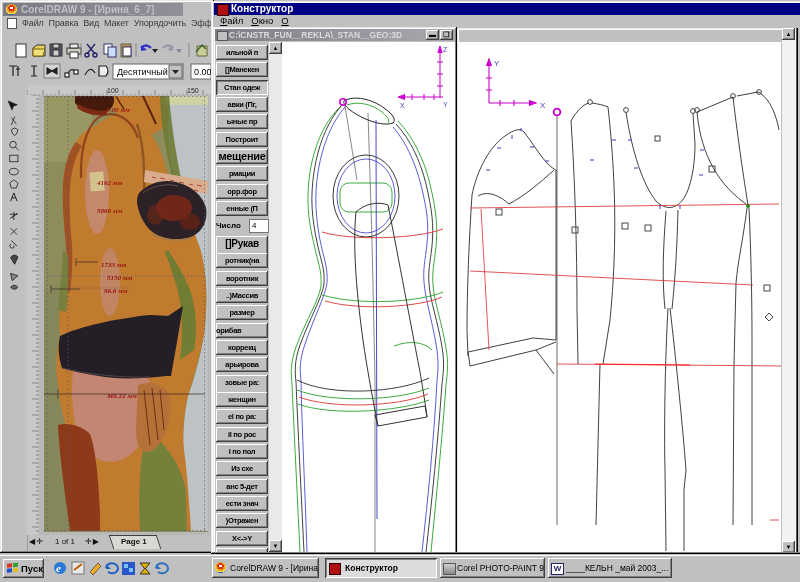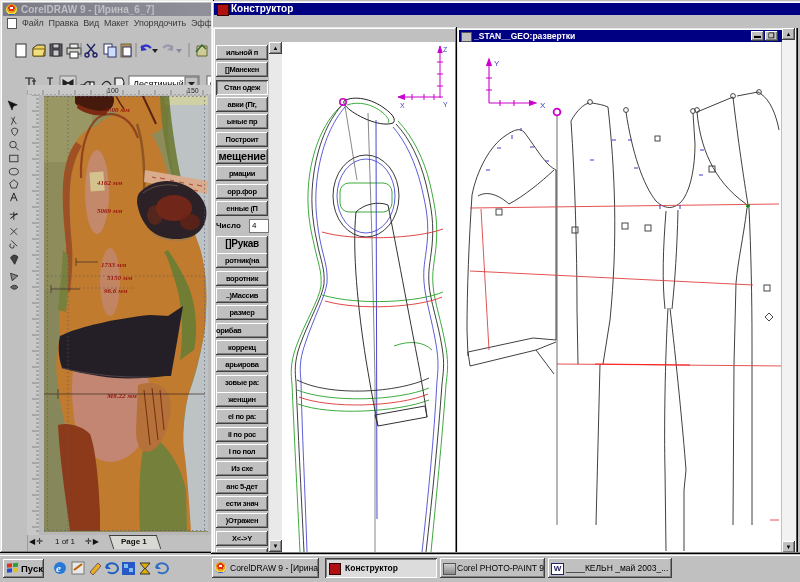--- a/index.html
+++ b/index.html
@@ -7,21 +7,21 @@
 .abs{position:absolute}
 .raised{box-shadow:inset -1px -1px 0 #000,inset 1px 1px 0 #e8e8e8,inset -2px -2px 0 #808080,inset 2px 2px 0 #fff}
 .btn{box-shadow:inset -1px -1px 0 #404040,inset 1px 1px 0 #fff,inset -2px -2px 0 #808080;background:#c0c0c0}
 .btnp{box-shadow:inset 1px 1px 0 #404040,inset -1px -1px 0 #fff,inset 2px 2px 0 #808080;background:#c6c6c6}
 .tbtn{box-shadow:inset -1px -1px 0 #404040,inset 1px 1px 0 #fff,inset -2px -2px 0 #808080;background:#c0c0c0;font-size:9px;overflow:hidden;white-space:nowrap}
 </style></head>
 <body>
 <div id="scr">
 
 <div class="abs raised" style="left:0;top:1;width:214px;height:553px;background:#c0c0c0;">
-  <div class="abs" style="left:3px;top:3px;width:208px;height:13px;background:linear-gradient(90deg,#7b7b85,#90909a);color:#bfc0c6;font-size:10px;font-weight:bold;line-height:13px;">
+  <div class="abs" style="left:3px;top:3px;width:180px;height:13px;background:linear-gradient(90deg,#7b7b85,#90909a);color:#bfc0c6;font-size:10px;font-weight:bold;line-height:13px;">
     <span class="abs" style="left:3px;top:1px;width:11px;height:11px;border-radius:6px;background:radial-gradient(circle at 50% 38%,#f8f8f8 0 14%,#e03010 15% 36%,#e8a020 37% 55%,#f0e040 56% 70%,#3050c0 71%)"></span>
     <span style="margin-left:18px">CorelDRAW 9 - [Ирина_6_7]</span>
   </div>
   <div class="abs" style="left:3px;top:16px;width:208px;height:13px;color:#3a3a3a;font-size:9.5px;line-height:13px;">
     <span class="abs" style="left:4px;top:2px;width:8px;height:9px;background:#fff;border:1px solid #555"></span>
     <span style="margin-left:19px;white-space:nowrap;display:inline-block;font-size:9px;letter-spacing:-0.1px">Файл&nbsp; Правка&nbsp; Вид&nbsp; Макет&nbsp; Упорядочить&nbsp; Эффе</span>
   </div>
 
   <div id="tb1" class="abs" style="left:3px;top:40px;width:208px;height:20px;"><svg width="208" height="20" xmlns="http://www.w3.org/2000/svg">
 <g stroke="#333" stroke-width="1" fill="none">
@@ -52,21 +52,21 @@
             <path d="M170 5 l0 6 -6 -1 z" fill="#99a"></path>
 <path d="M173 9 l6 0 -3 4 z" fill="#889"></path>
 <path d="M194 6 h10 v10 h-10 z" fill="#cc9" stroke="#663"></path>
             <path d="M193 12 l6 -7 4 4" stroke="#363" stroke-width="1.5" fill="none"></path>
 </g>
 <line x1="78" y1="3" x2="78" y2="17" stroke="#888"></line>
           <line x1="133" y1="3" x2="133" y2="17" stroke="#888"></line>
           <line x1="186" y1="3" x2="186" y2="17" stroke="#888"></line>
 </svg></div>
 
-  <div id="tb2" class="abs" style="left:19px;top:61px;width:225px;height:21px;margin-top:12px;"><svg width="208" height="21" xmlns="http://www.w3.org/2000/svg">
+  <div id="tb2" class="abs" style="left:3px;top:61px;width:225px;height:21px;"><svg width="208" height="21" xmlns="http://www.w3.org/2000/svg">
 <g stroke="#222" stroke-width="1.2" fill="none">
 <path d="M10 5 v10 M6 5 h8 M13 8 h4 M15 5 v10"></path>
 <path d="M28 5 h6 M31 5 v10 M28 15 h6"></path>
 <rect x="41" y="3" width="16" height="14" fill="#d4d4d4" stroke="#888"></rect>
 <path d="M44 7 l5 3 -5 3 z M54 7 l-5 3 5 3 z" fill="#222"></path>
 <path d="M64 14 q4 -9 9 -3"></path>
             <rect x="62" y="12" width="4" height="4" fill="#fff"></rect>
             <rect x="71" y="9" width="4" height="4" fill="#fff"></rect>
 <path d="M82 14 q5 -10 10 -2"></path>
 <path d="M96 5 h7 q4 5 0 10 h-7 z" fill="#eee"></path>
@@ -340,24 +340,33 @@
     <span class="abs" style="left:84px;top:0px;width:46px;height:13px;background:#d8d8d4;border:1px solid #404040;border-bottom:none;transform:skewX(18deg);"></span>
     <span style="position:absolute;left:94px;top:2px;font-weight:bold;">Page 1</span>
   </div>
 </div>
 
 <div class="abs raised" style="left:211px;top:1px;width:594px;height:553px;background:#c0c0c0;">
   <div class="abs" style="left:3px;top:2px;width:591px;height:12px;background:#000082;color:#fff;font-size:10px;font-weight:bold;line-height:12px;">
     <span class="abs" style="left:3px;top:1px;width:10px;height:10px;background:#b01010;border:1px solid #300"></span>
     <span style="margin-left:17px">Конструктор</span>
   </div>
+  <div class="abs" style="left:3px;top:14px;width:583px;height:12px;color:#000;font-size:9.5px;line-height:12px;">
+    <span style="margin-left:6px"><u>Ф</u>айл &nbsp;&nbsp;<u>О</u>кно &nbsp;&nbsp;<u>О</u></span>
+  </div>
 
   <div class="abs" style="left:2px;top:26px;width:592px;height:525px;background:#c0c0c0;overflow:hidden">
 
     <div class="abs raised" style="left:0px;top:0px;width:244px;height:527px;background:#c0c0c0;">
+      <div class="abs" style="left:2px;top:2px;width:240px;height:12px;background:linear-gradient(90deg,#7e7e86,#a9a9b0);color:#dcdcdc;font-size:8.5px;font-weight:bold;line-height:12px;overflow:hidden;white-space:nowrap;">
+        <span class="abs" style="left:2px;top:2px;width:9px;height:8px;background:#c0c0c0;border:1px solid #555"></span>
+        <span style="margin-left:14px">C:\CNSTR_FUN__REKLA\_STAN__GEO:3D</span>
+        <span class="abs btn" style="right:16px;top:1px;width:13px;height:10px;font-size:7px;color:#000;text-align:center;line-height:10px;">▬</span>
+        <span class="abs btn" style="right:2px;top:1px;width:13px;height:10px;font-size:7px;color:#000;text-align:center;line-height:10px;">❐</span>
+      </div>
       <div id="panel" class="abs" style="left:2px;top:15px;width:54px;height:510px;background:#c0c0c0;overflow:hidden">
 <div class="btn abs" style="left:1px;top:3px;width:52px;height:15px;font-size:7.5px;font-weight:bold;text-align:center;line-height:15px;overflow:hidden;white-space:nowrap;letter-spacing:-0.3px;">ильной п</div>
 <div class="btn abs" style="left:1px;top:20px;width:52px;height:15px;font-size:7.5px;font-weight:bold;text-align:center;line-height:15px;overflow:hidden;white-space:nowrap;letter-spacing:-0.3px;">[]Манекен</div>
 <div class="btnp abs" style="left:1px;top:38px;width:52px;height:15px;font-size:7.5px;font-weight:bold;text-align:center;line-height:15px;overflow:hidden;white-space:nowrap;letter-spacing:-0.3px;">Стан одеж</div>
 <div class="btn abs" style="left:1px;top:55px;width:52px;height:15px;font-size:7.5px;font-weight:bold;text-align:center;line-height:15px;overflow:hidden;white-space:nowrap;letter-spacing:-0.3px;">авки (Пг,</div>
 <div class="btn abs" style="left:1px;top:72px;width:52px;height:15px;font-size:7.5px;font-weight:bold;text-align:center;line-height:15px;overflow:hidden;white-space:nowrap;letter-spacing:-0.3px;">ыные пр</div>
 <div class="btn abs" style="left:1px;top:90px;width:52px;height:15px;font-size:7.5px;font-weight:bold;text-align:center;line-height:15px;overflow:hidden;white-space:nowrap;letter-spacing:-0.3px;">Построит</div>
 <div class="btn abs" style="left:1px;top:107px;width:52px;height:15px;font-size:11px;font-weight:bold;text-align:center;line-height:15px;overflow:hidden;white-space:nowrap;letter-spacing:-0.3px;">мещение</div>
 <div class="btn abs" style="left:1px;top:124px;width:52px;height:15px;font-size:7.5px;font-weight:bold;text-align:center;line-height:15px;overflow:hidden;white-space:nowrap;letter-spacing:-0.3px;">рмации</div>
 <div class="btn abs" style="left:1px;top:142px;width:52px;height:15px;font-size:7.5px;font-weight:bold;text-align:center;line-height:15px;overflow:hidden;white-space:nowrap;letter-spacing:-0.3px;">орр.фор</div>
@@ -443,26 +452,20 @@
 <path d="M356,212 C364,204 378,201 388,205"></path>
 <path d="M378,426 L427,417 L425,406 L375,415 Z"></path>
 </g>
 
 <circle cx="343" cy="102" r="3.2" fill="none" stroke="#cc00cc" stroke-width="1.6"></circle>
 </svg></div>
       </div>
     </div>
 
     <div class="abs raised" style="left:244px;top:1px;width:341px;height:526px;background:#c0c0c0;">
-      <div class="abs" style="left:2px;top:2px;width:337px;height:12px;background:#000082;color:#fff;font-size:8.5px;font-weight:bold;line-height:12px;overflow:hidden;white-space:nowrap;">
-        <span class="abs" style="left:2px;top:2px;width:9px;height:8px;background:#c0c0c0;border:1px solid #555"></span>
-        <span style="margin-left:15px">_STAN__GEO:развертки</span>
-        <span class="abs btn" style="right:32px;top:1px;width:13px;height:10px;font-size:7px;color:#000;text-align:center;line-height:10px;">▬</span>
-        <span class="abs btn" style="right:18px;top:1px;width:13px;height:10px;font-size:7px;color:#000;text-align:center;line-height:10px;">❐</span>
-      </div>
       <div class="abs" style="left:2px;top:14px;width:322px;height:510px;background:#fff;overflow:hidden">
         <div id="svgrz" class="abs" style="left:0;top:0;width:322px;height:510px"><svg width="322" height="510" viewBox="459 42 322 510" xmlns="http://www.w3.org/2000/svg">
 <rect x="459" y="42" width="322" height="510" fill="#ffffff"></rect>
 
 <g stroke="#cc00cc" stroke-width="1.1" fill="none">
 <path d="M489,62 V103 M489,103 H533"></path>
 <path d="M486.5,66 L489,59 L491.5,66" fill="#cc00cc"></path>
 <path d="M529,100.5 L536,103 L529,105.5" fill="#cc00cc"></path>
 <path d="M486,78 h6 M486,90 h6 M500,100 v6 M514,100 v6"></path>
 </g>

